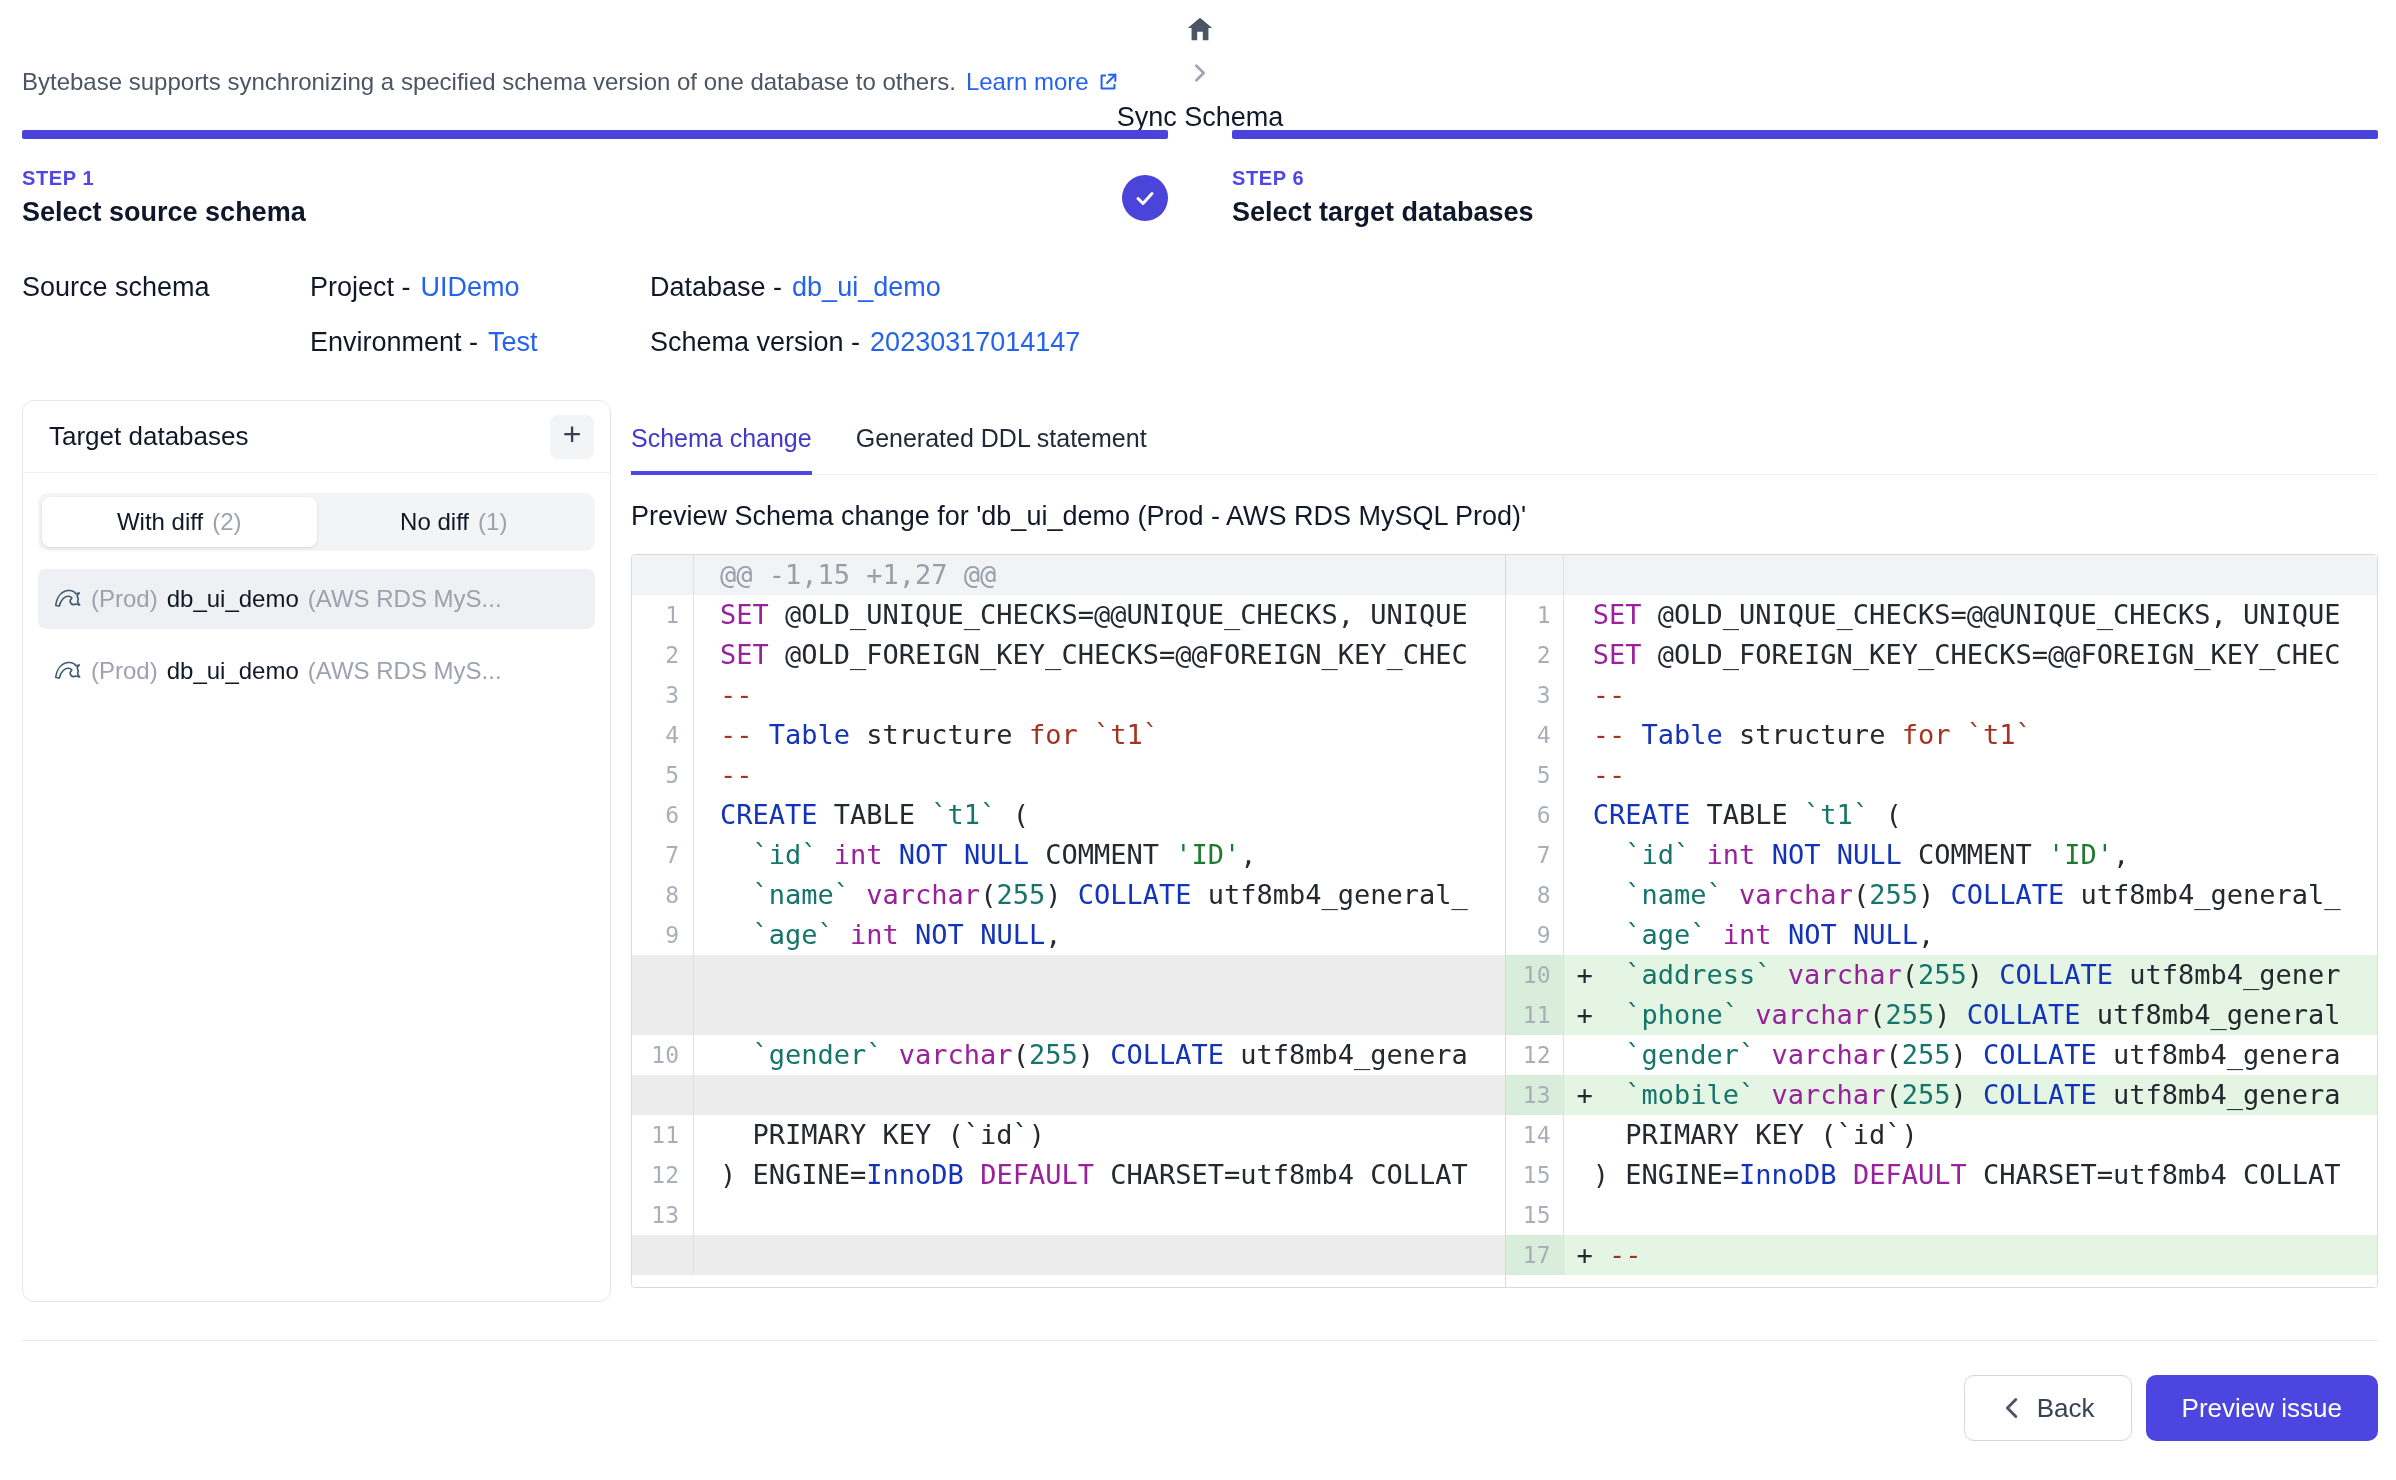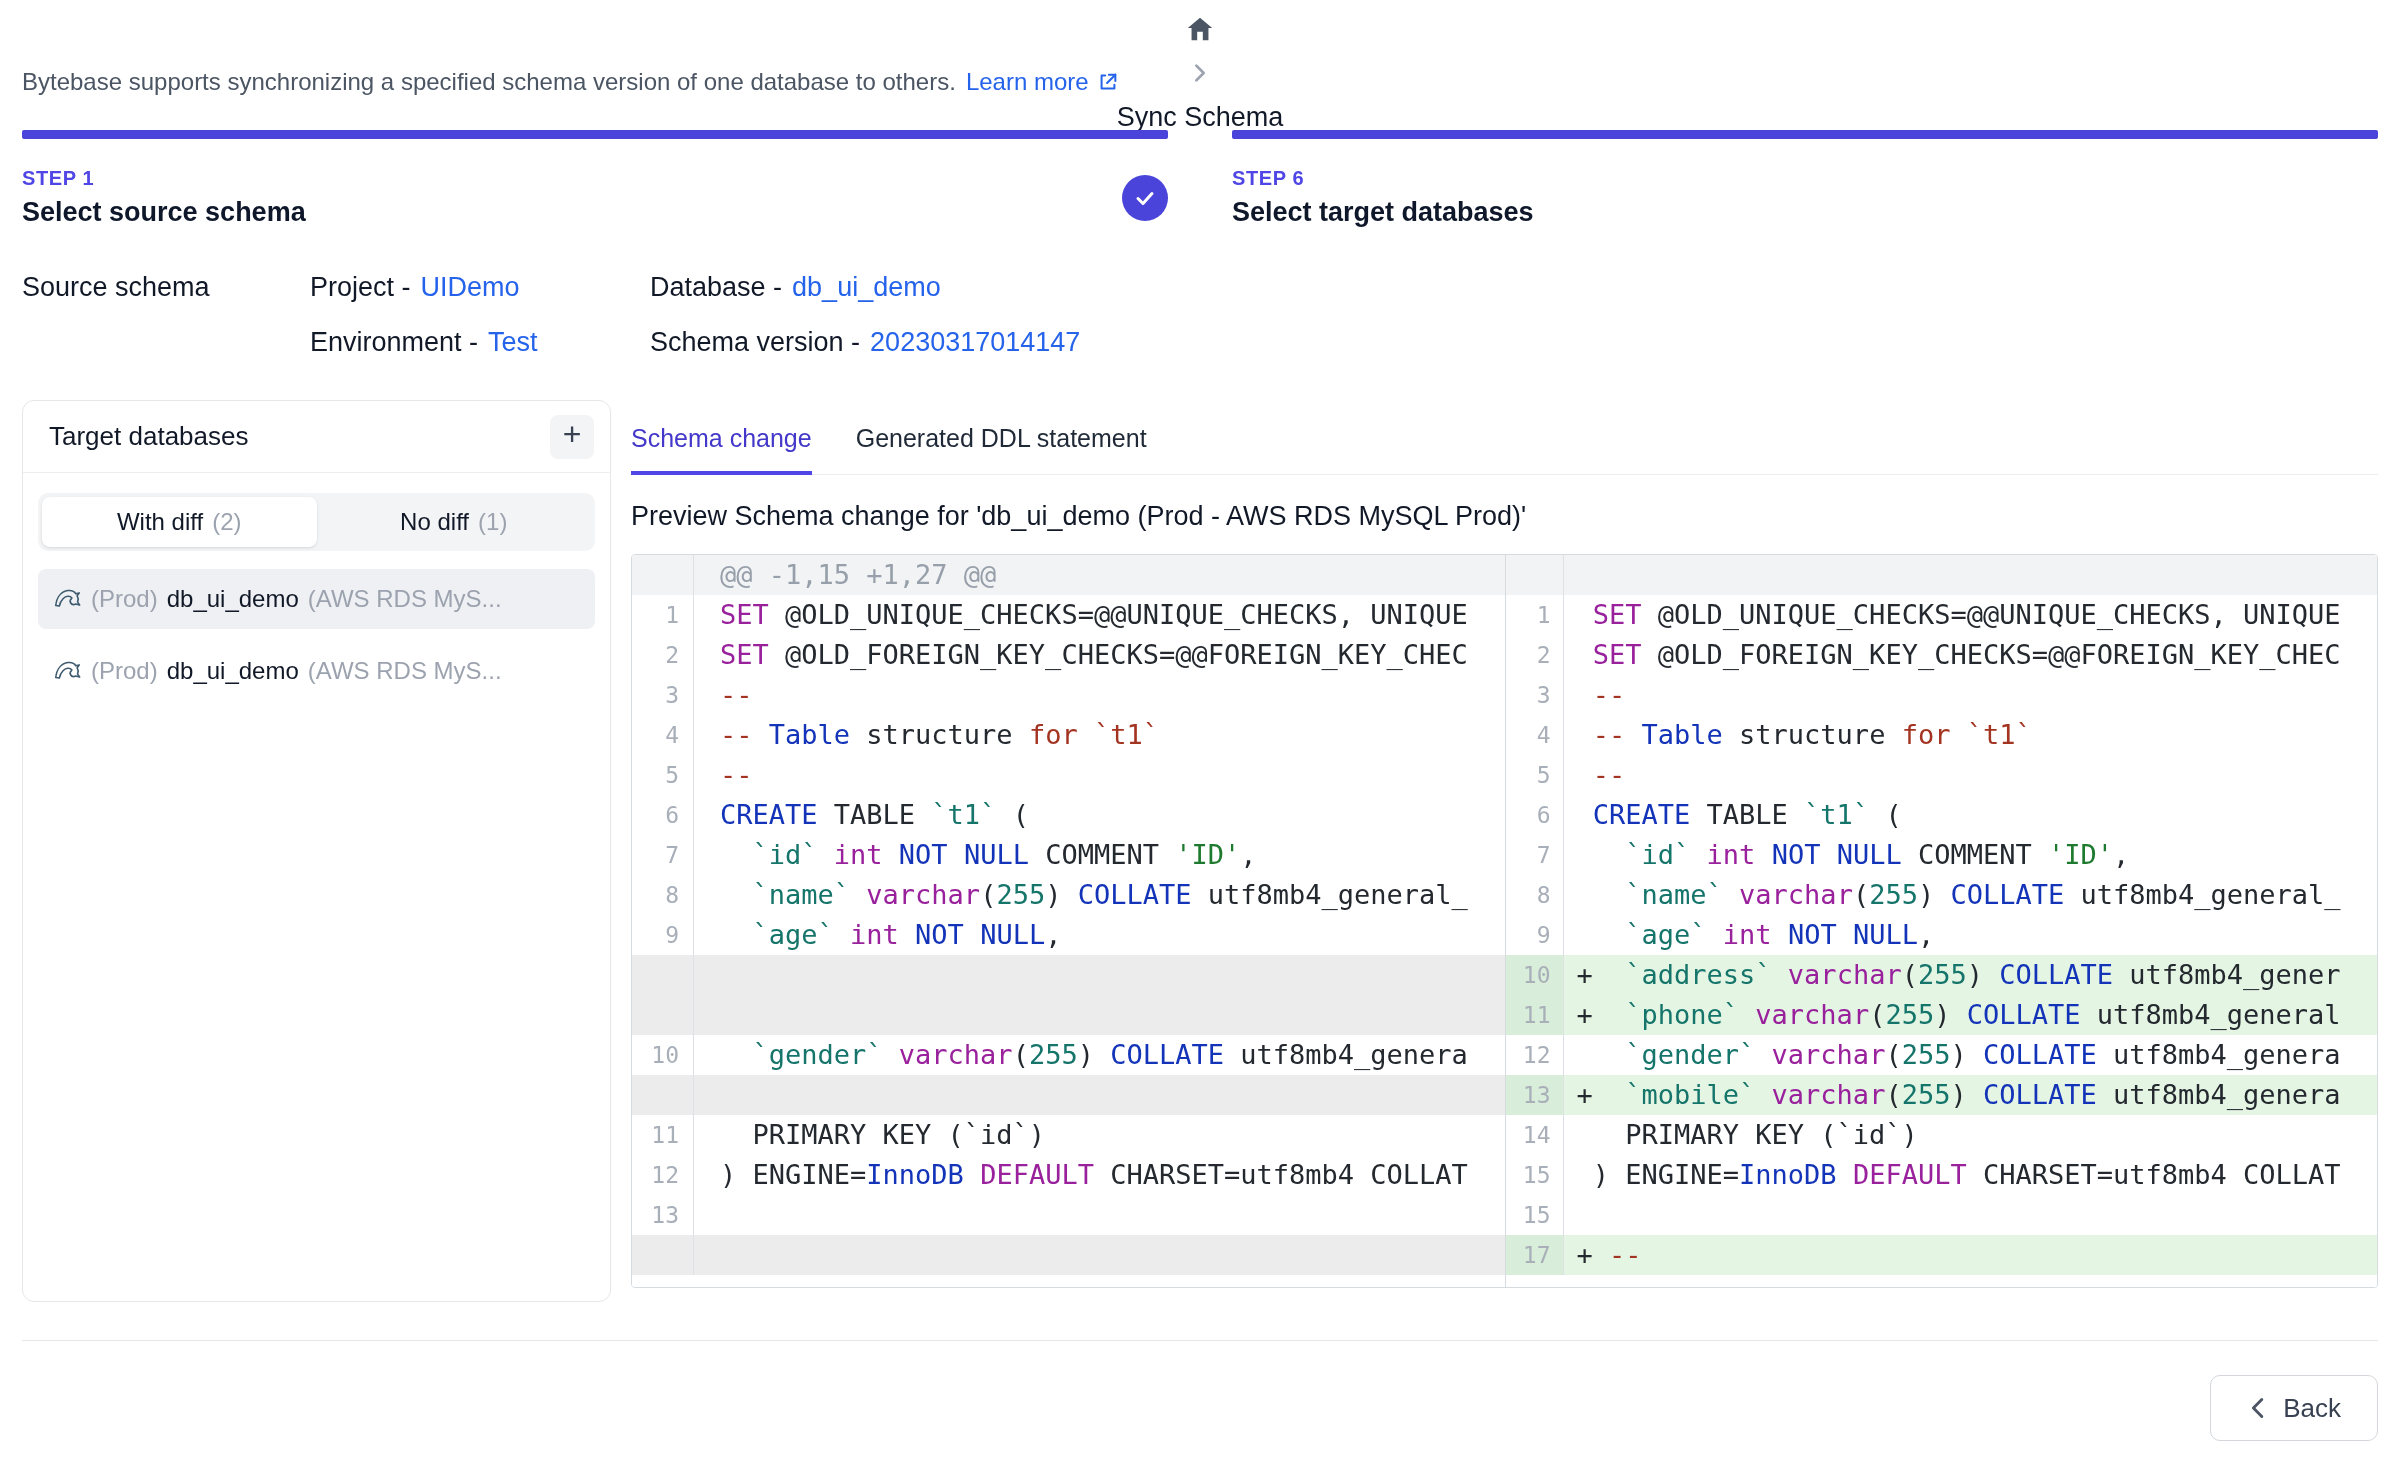--- a/index.html
+++ b/index.html
@@ -382,15 +382,16 @@
   <div class="hr"></div>
   <div class="actions">
     <button class="btn btn-back">
       <span style="display:flex;">
         <svg width="20" height="24" viewBox="0 0 14 20">
             <polyline points="11,3 4,10 11,17" fill="none" stroke="#4b5563" stroke-width="2.4" stroke-linecap="round" stroke-linejoin="round"></polyline>
           </svg>
       </span>
       <span>Back</span>
     </button>
+    <button class="btn btn-primary">Preview issue</button>
   </div>
 
 </div>
 
 </body></html>

